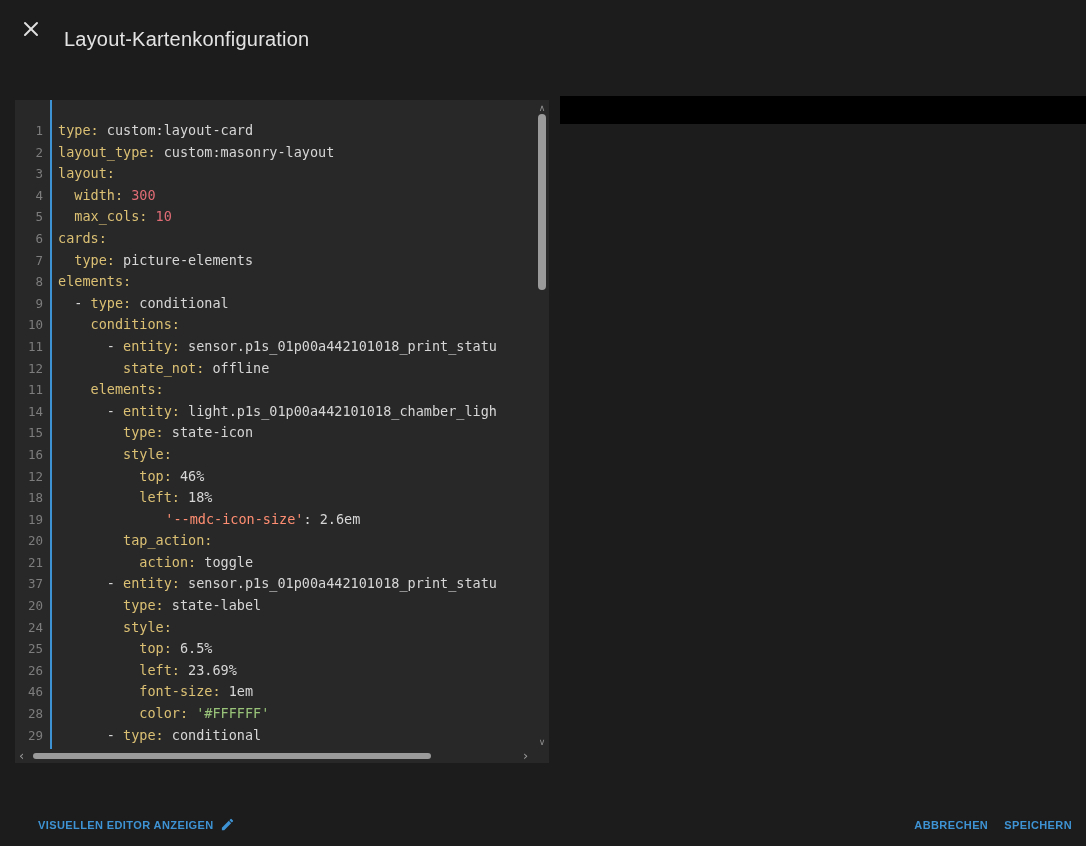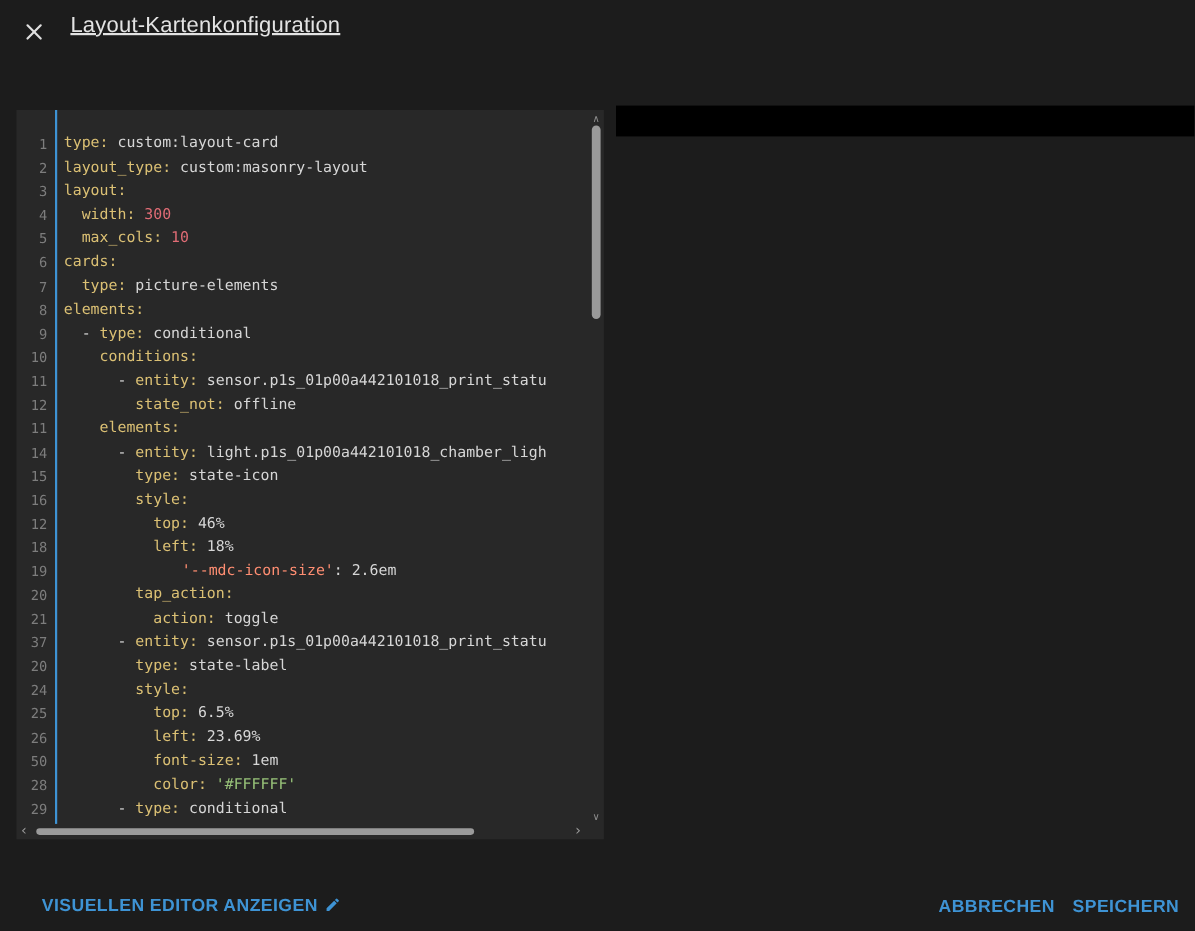--- a/index.html
+++ b/index.html
@@ -11,22 +11,22 @@
     overflow:hidden;
   }
 
   
   .dlg-header { position:absolute; left:0; top:0; width:100%; height:60px; }
   .close-btn {
     position:absolute; left:18px; top:17px; width:26px; height:26px;
     background:none; border:none; cursor:pointer; display:flex; align-items:center; justify-content:center;
   }
   .dlg-title {
-    position:absolute; left:64px; top:12px;
-    font-size:20px; font-weight:400; color:var(--c-title_color,#e3e3e3); letter-spacing:.2px;text-decoration:underline;
+    position:absolute; left:64px; top:28px;
+    font-size:20px; font-weight:400; color:var(--c-title_color,#e3e3e3); letter-spacing:.2px;
   }
 
   
   .editor {
     position:absolute; left:15px; top:100px; width:534px; height:663px;
     background:var(--c-editor_bg,#282828);
   }
   .editor-body { position:absolute; left:0; top:0; right:14px; bottom:14px; display:flex; overflow:hidden; }
   .gutter {
     flex:none; width:37px; padding:20px 7px 0 0; text-align:right;
@@ -63,22 +63,22 @@
   .preview { position:absolute; left:560px; top:96px; width:526px; height:28px; background:var(--c-preview_bg,#000000); }
 
   
   .dlg-footer {
     position:absolute; left:0; bottom:0; width:100%; height:34px;
     display:flex; align-items:center; padding:0 6px 8px 30px;
   }
   .text-btn {
     background:none; border:none; cursor:pointer;
     color:var(--c-accent,#3e93d4); font-family:"Liberation Sans",sans-serif;
-    font-size:16px; font-weight:bold; letter-spacing:.4px;
-    display:flex; align-items:flex-start; gap:6px; padding:4px 8px;
+    font-size:11px; font-weight:bold; letter-spacing:.4px;
+    display:flex; align-items:center; gap:6px; padding:4px 8px;
   }
   .spacer { flex:1; }
 </style>
 </head>
 <body>
 
 <div class="dlg-header">
   <button class="close-btn">
     <span>
       <svg width="20" height="20" viewBox="0 0 20 20">
@@ -112,21 +112,21 @@
         <div>12</div>
         <div>18</div>
         <div>19</div>
         <div>20</div>
         <div>21</div>
         <div>37</div>
         <div>20</div>
         <div>24</div>
         <div>25</div>
         <div>26</div>
-        <div>50</div>
+        <div>46</div>
         <div>28</div>
         <div>29</div>
       </div>
     <div class="code"><div class="code-line"><span class="tk-k">type:</span><span class="tk-v"> custom:layout-card</span></div><div class="code-line"><span class="tk-k">layout_type:</span><span class="tk-v"> custom:masonry-layout</span></div><div class="code-line"><span class="tk-k">layout:</span></div><div class="code-line"><span class="tk-k">  width:</span><span class="tk-n"> 300</span></div><div class="code-line"><span class="tk-k">  max_cols:</span><span class="tk-n"> 10</span></div><div class="code-line"><span class="tk-k">cards:</span></div><div class="code-line"><span class="tk-k">  type:</span><span class="tk-v"> picture-elements</span></div><div class="code-line"><span class="tk-k">elements:</span></div><div class="code-line"><span class="tk-v">  - </span><span class="tk-k">type:</span><span class="tk-v"> conditional</span></div><div class="code-line"><span class="tk-k">    conditions:</span></div><div class="code-line"><span class="tk-v">      - </span><span class="tk-k">entity:</span><span class="tk-v"> sensor.p1s_01p00a442101018_print_statu</span></div><div class="code-line"><span class="tk-k">        state_not:</span><span class="tk-v"> offline</span></div><div class="code-line"><span class="tk-k">    elements:</span></div><div class="code-line"><span class="tk-v">      - </span><span class="tk-k">entity:</span><span class="tk-v"> light.p1s_01p00a442101018_chamber_ligh</span></div><div class="code-line"><span class="tk-k">        type:</span><span class="tk-v"> state-icon</span></div><div class="code-line"><span class="tk-k">        style:</span></div><div class="code-line"><span class="tk-k">          top:</span><span class="tk-v"> 46%</span></div><div class="code-line"><span class="tk-k">          left:</span><span class="tk-v"> 18%</span></div><div class="code-line"><span class="tk-v">          </span><span class="tk-so">'--mdc-icon-size'</span><span class="tk-v">: 2.6em</span></div><div class="code-line"><span class="tk-k">        tap_action:</span></div><div class="code-line"><span class="tk-k">          action:</span><span class="tk-v"> toggle</span></div><div class="code-line"><span class="tk-v">      - </span><span class="tk-k">entity:</span><span class="tk-v"> sensor.p1s_01p00a442101018_print_statu</span></div><div class="code-line"><span class="tk-k">        type:</span><span class="tk-v"> state-label</span></div><div class="code-line"><span class="tk-k">        style:</span></div><div class="code-line"><span class="tk-k">          top:</span><span class="tk-v"> 6.5%</span></div><div class="code-line"><span class="tk-k">          left:</span><span class="tk-v"> 23.69%</span></div><div class="code-line"><span class="tk-k">          font-size:</span><span class="tk-v"> 1em</span></div><div class="code-line"><span class="tk-k">          color:</span><span class="tk-sg"> '#FFFFFF'</span></div><div class="code-line"><span class="tk-v">      - </span><span class="tk-k">type:</span><span class="tk-v"> conditional</span></div></div>
   </div>
 
   <div class="vscroll">
     <div class="arr up">∧</div>
     <div class="thumb"></div>
     <div class="arr down">∨</div>

